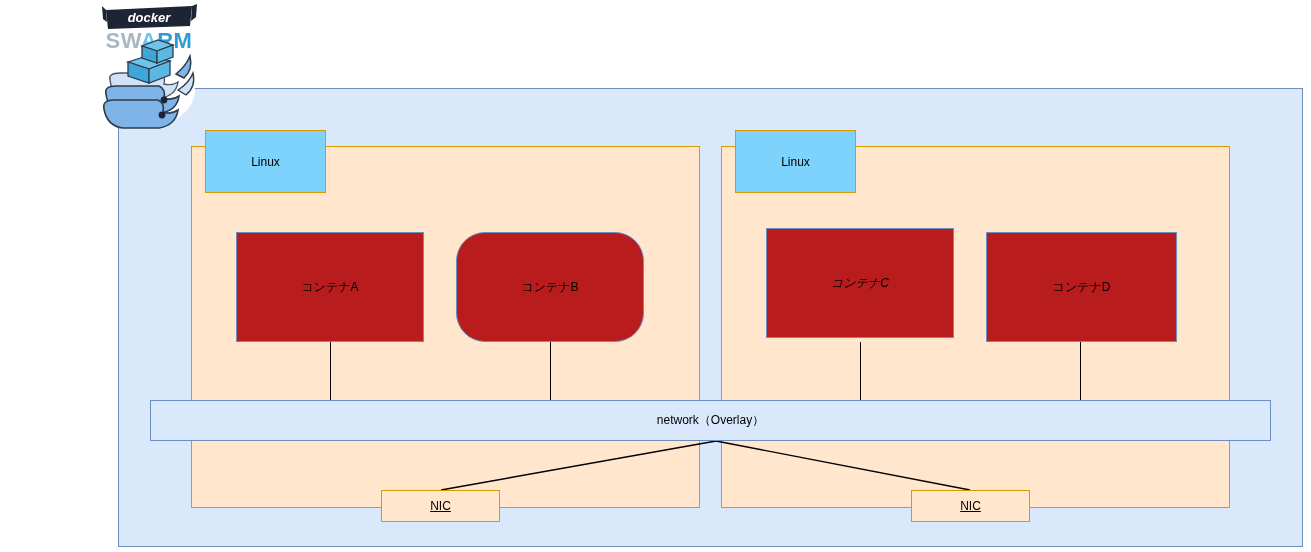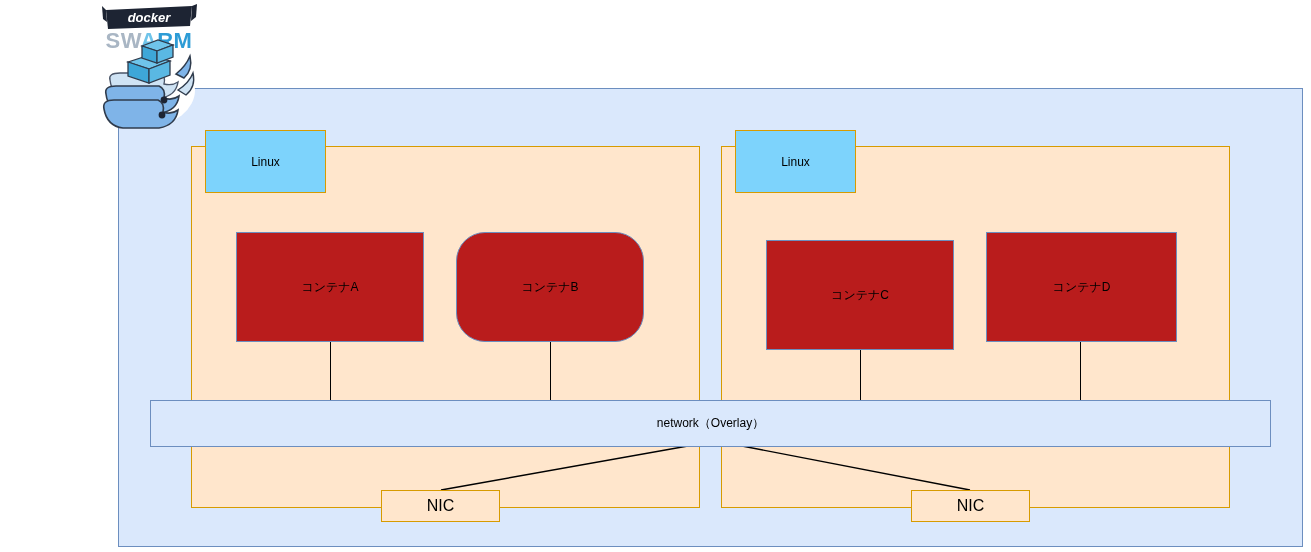--- a/index.html
+++ b/index.html
@@ -63,65 +63,66 @@
     box-sizing: border-box;
     display: flex;
     align-items: center;
     justify-content: center;
     font-size: 12px;
     color: #000000;
     z-index: 3;
   }
   #container-a { left: 236px; top: 232px; width: 188px; height: 110px; }
   #container-b { left: 456px; top: 232px; width: 188px; height: 110px; border-radius: 29px; }
-  #container-c { left: 766px; top: 240px; width: 188px; height: 110px; }
+  #container-c { left: 766px; top: 228px; width: 188px; height: 110px; font-style: italic; }
   #container-d { left: 986px; top: 232px; width: 191px; height: 110px; }
 
   
   .leg {
     position: absolute;
     width: 1px;
     background: #000000;
     z-index: 2;
   }
   #leg-a { left: 330px; top: 342px; height: 59px; }
   #leg-b { left: 550px; top: 342px; height: 59px; }
   #leg-c { left: 860px; top: 342px; height: 59px; }
   #leg-d { left: 1080px; top: 342px; height: 59px; }
 
   
   #network-bar {
     position: absolute;
     left: 150px;
     top: 400px;
     width: 1121px;
-    height: 47px;
+    height: 41px;
     background: #dae8fc;
     border: 1px solid #6c8ebf;
     box-sizing: border-box;
     display: flex;
     align-items: center;
     justify-content: center;
     font-size: 12px;
     color: #000000;
     z-index: 5;
   }
 
   
   .nic-box {
     position: absolute;
     background: #ffe6cc;
     border: 1px solid #d79b00;
     box-sizing: border-box;
     display: flex;
     align-items: center;
     justify-content: center;
-    font-size: 16px;
+    font-size: 12px;
     color: #000000;
     z-index: 5;
+    text-decoration: underline;
   }
   #nic-left  { left: 381px; top: 490px; width: 119px; height: 32px; }
   #nic-right { left: 911px; top: 490px; width: 119px; height: 32px; }
 
   
   #links {
     position: absolute;
     left: 0;
     top: 0;
     width: 1311px;

